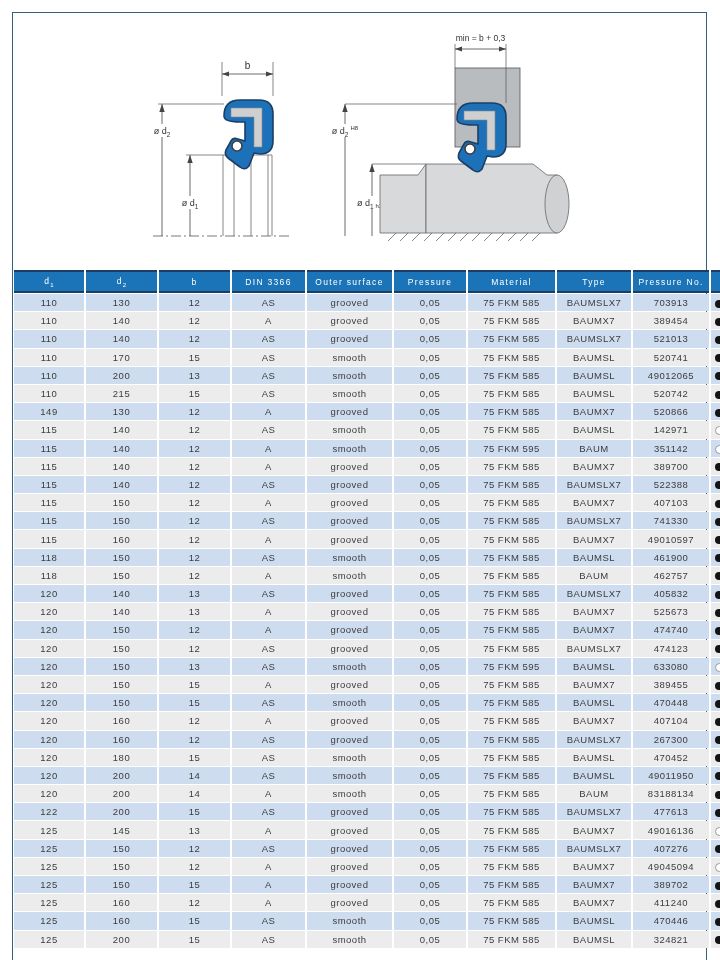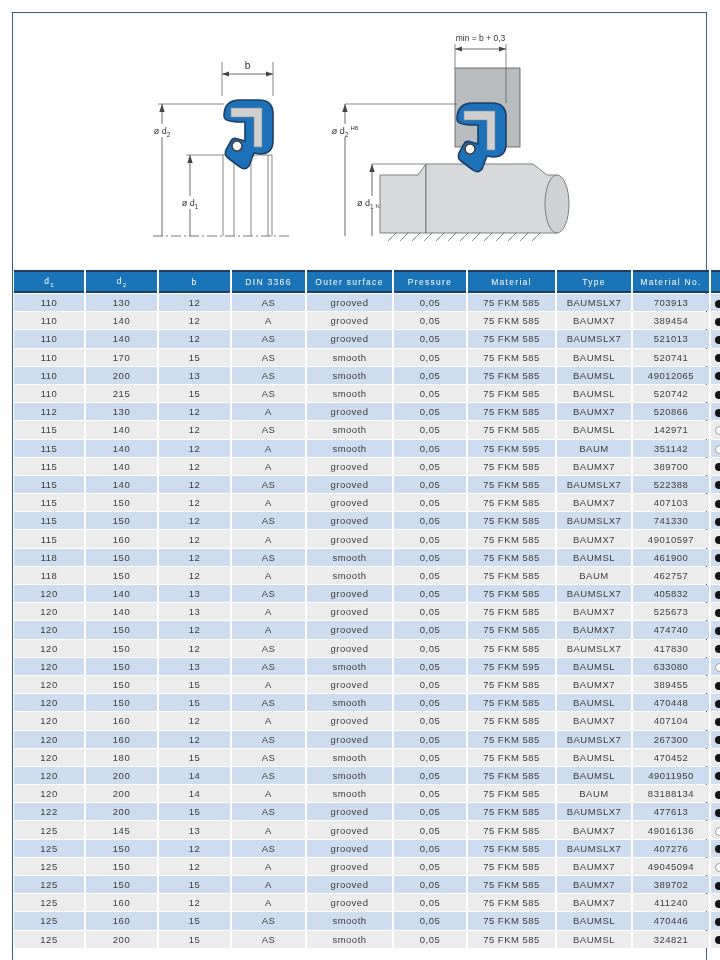--- a/index.html
+++ b/index.html
@@ -157,21 +157,21 @@
   <thead>
       <tr id="hdr-row">
         <th><span>d</span><sub>1</sub></th>
         <th><span>d</span><sub>2</sub></th>
         <th><span>b</span></th>
         <th><span>DIN 3366</span></th>
         <th><span>Outer surface</span></th>
         <th><span>Pressure</span></th>
         <th><span>Material</span></th>
         <th><span>Type</span></th>
-        <th><span>Material No.</span></th>
+        <th><span>Pressure No.</span></th>
         <th><span></span></th>
       </tr>
     </thead>
   <tbody id="body-rows">
       <tr class="row-blue">
         <td>110</td>
         <td>130</td>
         <td>12</td>
         <td>AS</td>
         <td>grooved</td>
@@ -235,21 +235,21 @@
         <td>15</td>
         <td>AS</td>
         <td>smooth</td>
         <td>0,05</td>
         <td>75 FKM 585</td>
         <td>BAUMSL</td>
         <td>520742</td>
         <td><span class="dot-filled"></span></td>
       </tr>
       <tr class="row-blue">
-        <td>112</td>
+        <td>149</td>
         <td>130</td>
         <td>12</td>
         <td>A</td>
         <td>grooved</td>
         <td>0,05</td>
         <td>75 FKM 585</td>
         <td>BAUMX7</td>
         <td>520866</td>
         <td><span class="dot-filled"></span></td>
       </tr>
@@ -399,21 +399,21 @@
       </tr>
       <tr class="row-gray">
         <td>120</td>
         <td>150</td>
         <td>12</td>
         <td>AS</td>
         <td>grooved</td>
         <td>0,05</td>
         <td>75 FKM 585</td>
         <td>BAUMSLX7</td>
-        <td>417830</td>
+        <td>474123</td>
         <td><span class="dot-filled"></span></td>
       </tr>
       <tr class="row-blue">
         <td>120</td>
         <td>150</td>
         <td>13</td>
         <td>AS</td>
         <td>smooth</td>
         <td>0,05</td>
         <td>75 FKM 595</td>

